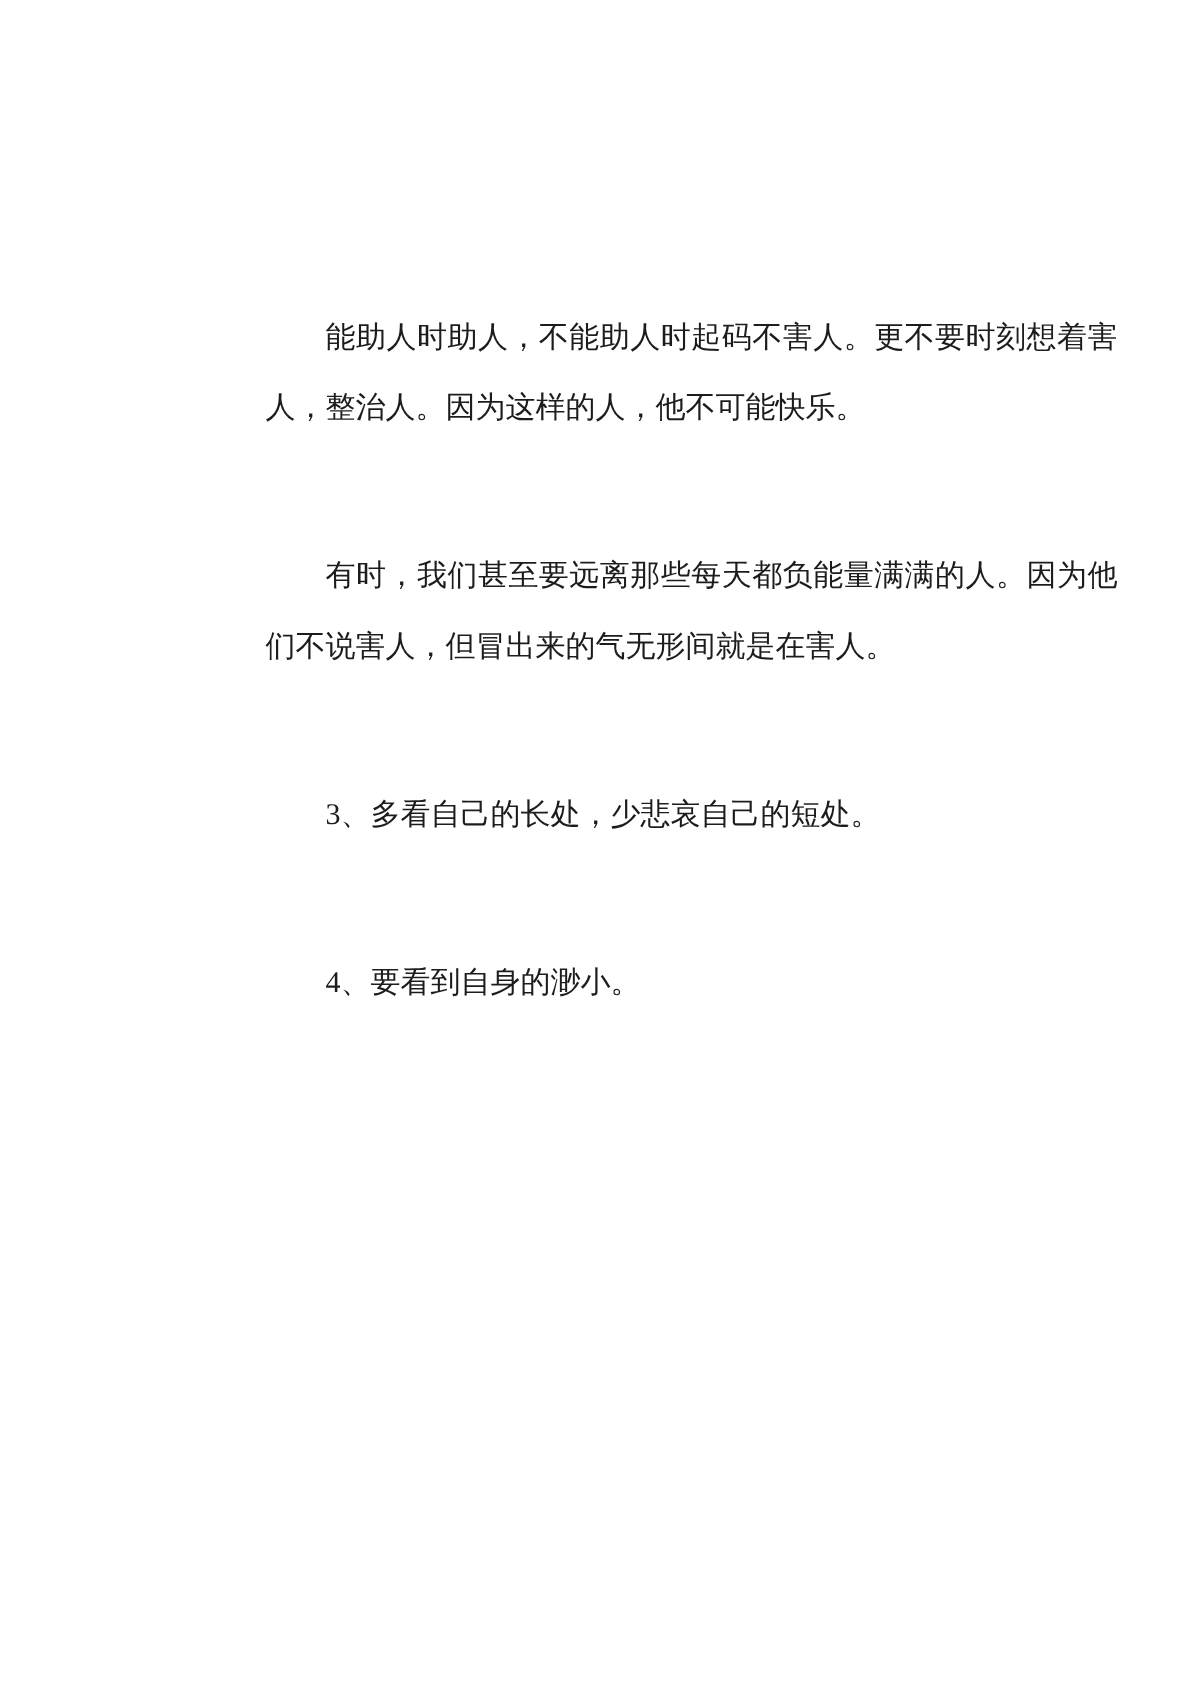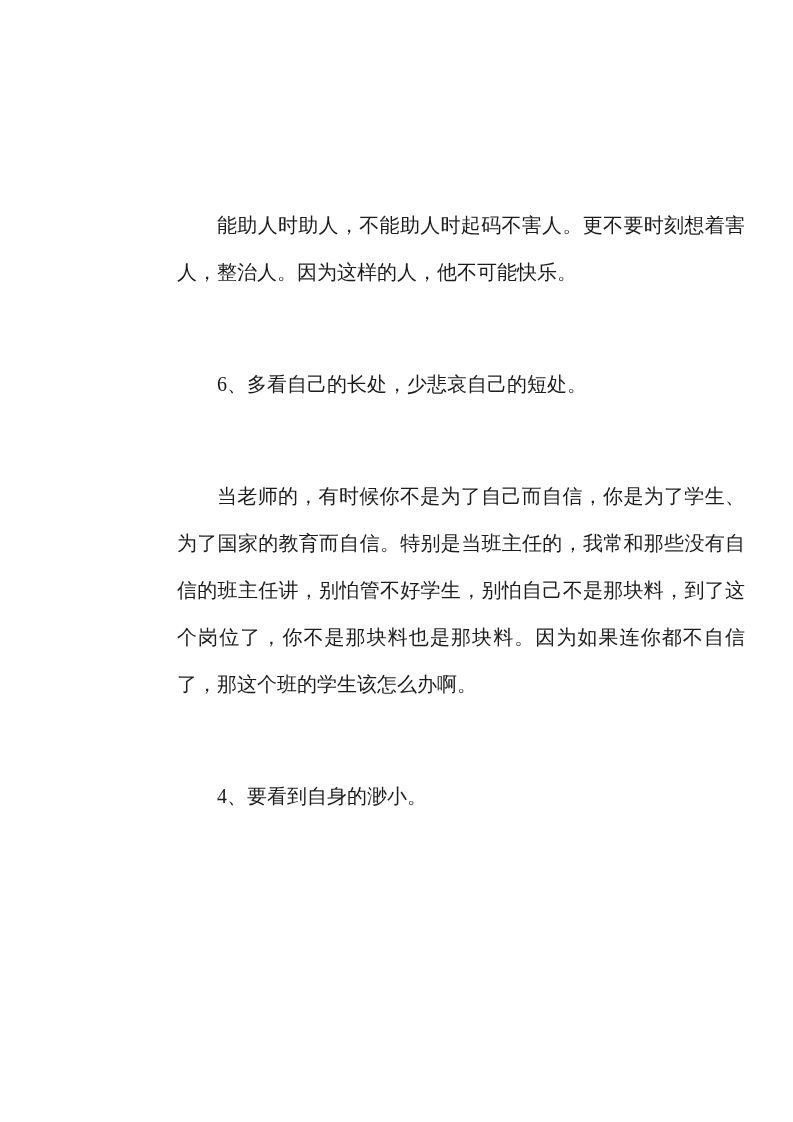--- a/index.html
+++ b/index.html
@@ -35,17 +35,17 @@
     word-break: break-all;
     font-weight: 400;
   }
 </style>
 </head>
 <body>
 
 <div class="page">
   <div class="doc-content">
     <p>能助人时助人，不能助人时起码不害人。更不要时刻想着害人，整治人。因为这样的人，他不可能快乐。</p>
-    <p>6、多看自己的长处，少悲哀自己的短处。</p>
-    <p>当老师的，有时候你不是为了自己而自信，你是为了学生、为了国家的教育而自信。特别是当班主任的，我常和那些没有自信的班主任讲，别怕管不好学生，别怕自己不是那块料，到了这个岗位了，你不是那块料也是那块料。因为如果连你都不自信了，那这个班的学生该怎么办啊。</p>
+    <p>有时，我们甚至要远离那些每天都负能量满满的人。因为他们不说害人，但冒出来的气无形间就是在害人。</p>
+    <p>3、多看自己的长处，少悲哀自己的短处。</p>
     <p>4、要看到自身的渺小。</p>
   </div>
 </div>
 
 </body></html>

